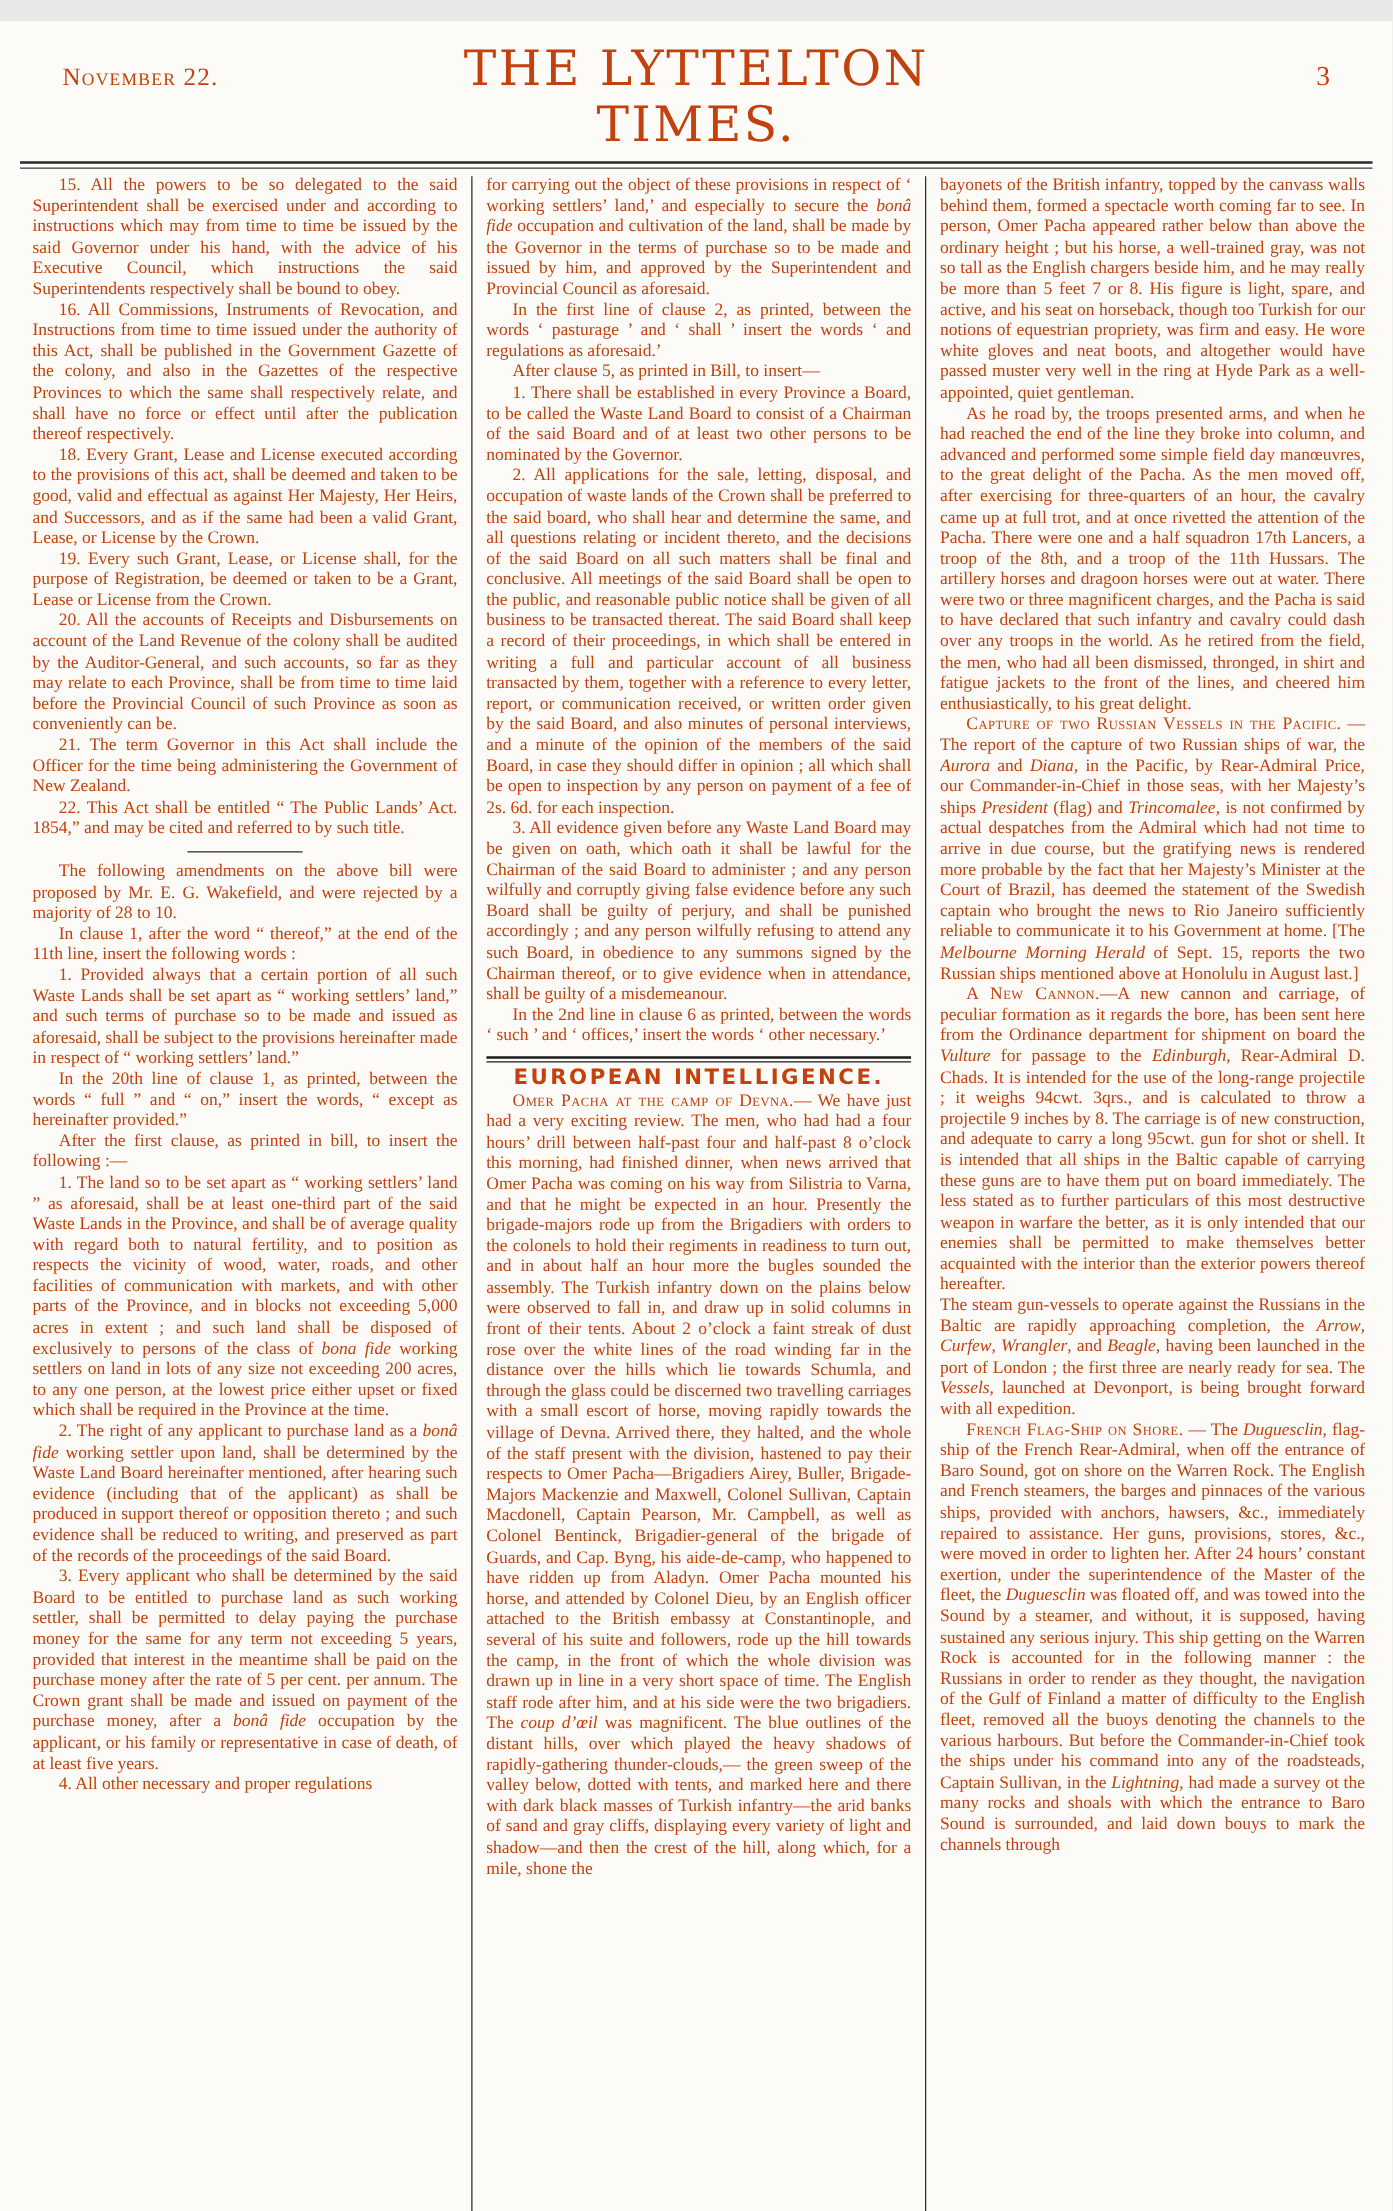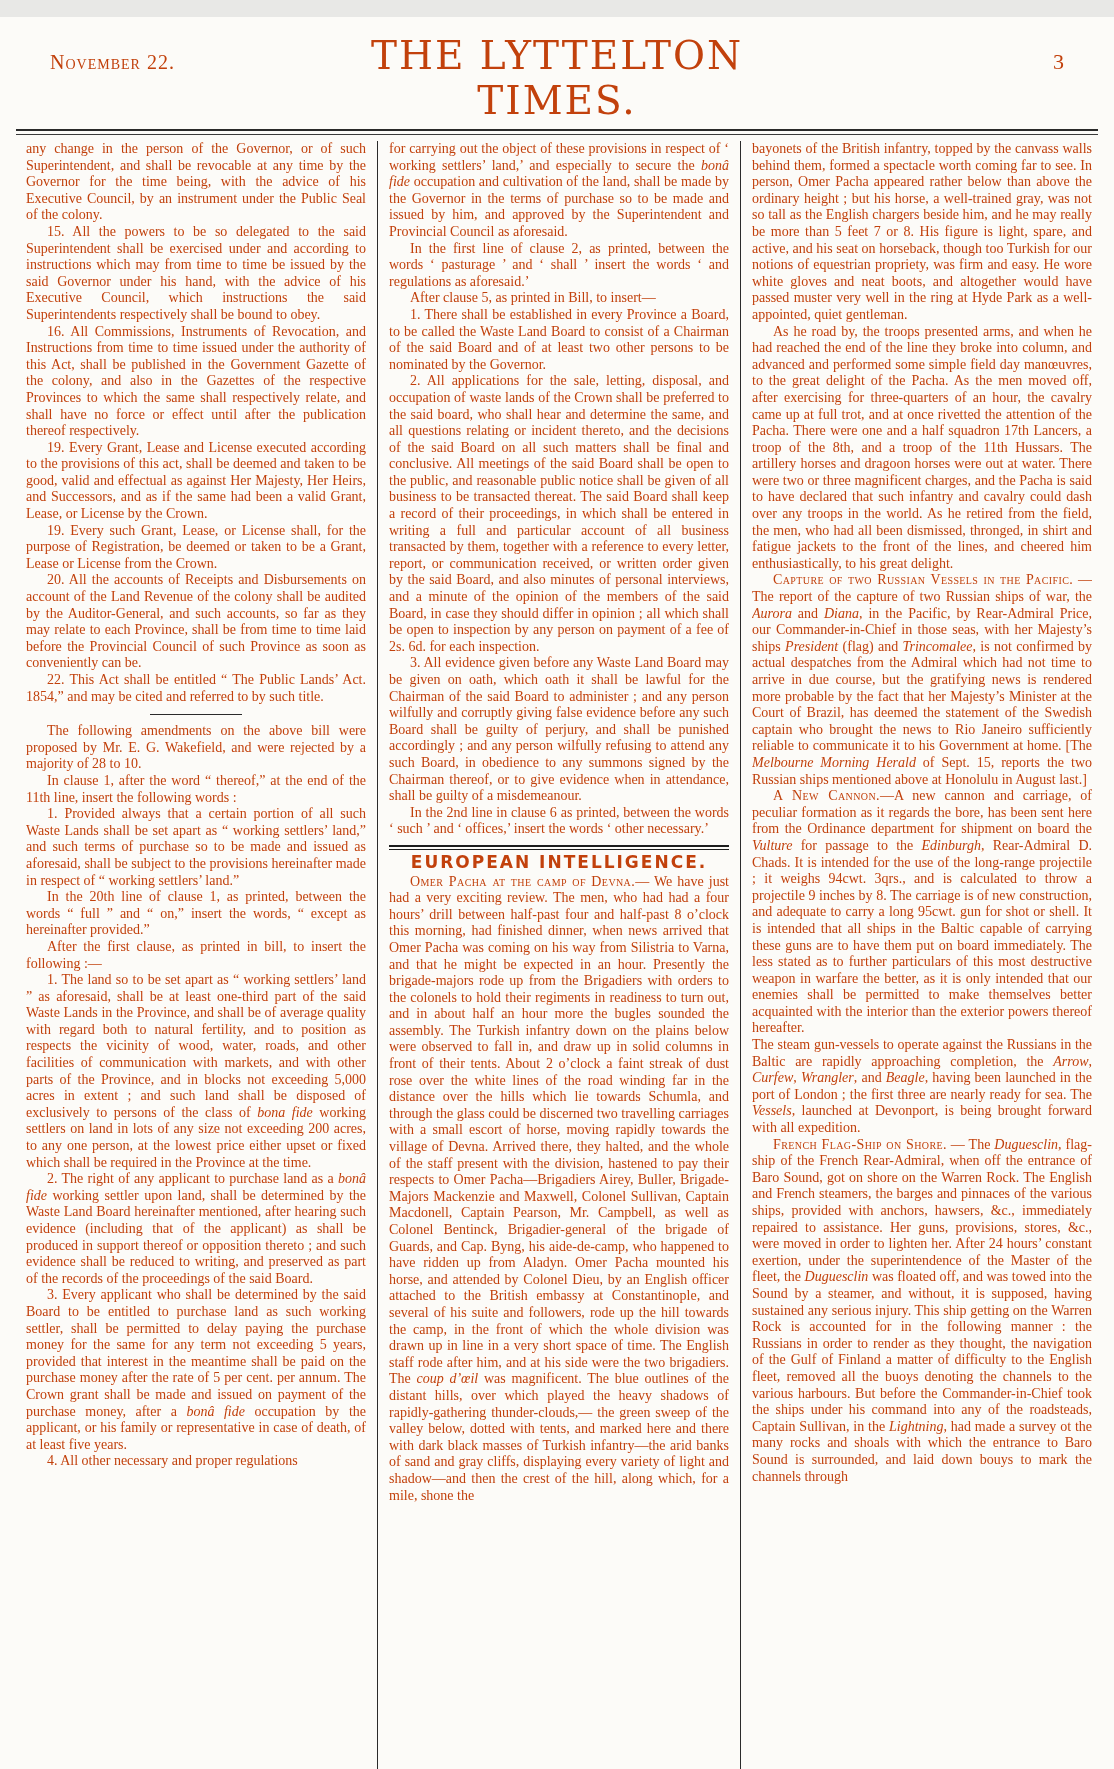--- a/index.html
+++ b/index.html
@@ -82,26 +82,26 @@
 <div class="page">
   <div class="masthead">
     <div class="mast-date">November 22.</div>
     <div class="mast-title">THE LYTTELTON TIMES.</div>
     <div class="mast-page">3</div>
   </div>
   <div class="mast-rule"></div>
 
   <div class="cols">
     <div class="col">
-        <p class="noind">any change in the person of the Governor, or of such Superintendent, and shall be revocable at any time by the Governor for the time being, with the advice of his Executive Council, by an instrument under the Public Seal of the colony.</p>
         <p class="">15. All the powers to be so delegated to the said Superintendent shall be exercised under and according to instructions which may from time to time be issued by the said Governor under his hand, with the advice of his Executive Council, which instructions the said Superintendents respectively shall be bound to obey.</p>
         <p class="">16. All Commissions, Instruments of Revocation, and Instructions from time to time issued under the authority of this Act, shall be published in the Government Gazette of the colony, and also in the Gazettes of the respective Provinces to which the same shall respectively relate, and shall have no force or effect until after the publication thereof respectively.</p>
-        <p class="">19. Every Grant, Lease and License executed according to the provisions of this act, shall be deemed and taken to be good, valid and effectual as against Her Majesty, Her Heirs, and Successors, and as if the same had been a valid Grant, Lease, or License by the Crown.</p>
+        <p class="">18. Every Grant, Lease and License executed according to the provisions of this act, shall be deemed and taken to be good, valid and effectual as against Her Majesty, Her Heirs, and Successors, and as if the same had been a valid Grant, Lease, or License by the Crown.</p>
         <p class="">19. Every such Grant, Lease, or License shall, for the purpose of Registration, be deemed or taken to be a Grant, Lease or License from the Crown.</p>
         <p class="">20. All the accounts of Receipts and Disbursements on account of the Land Revenue of the colony shall be audited by the Auditor-General, and such accounts, so far as they may relate to each Province, shall be from time to time laid before the Provincial Council of such Province as soon as conveniently can be.</p>
+        <p class="">21. The term Governor in this Act shall include the Officer for the time being administering the Government of New Zealand.</p>
         <p class="">22. This Act shall be entitled “ The Public Lands’ Act. 1854,” and may be cited and referred to by such title.</p>
         <div class="divider"></div>
         <p class="">The following amendments on the above bill were proposed by Mr. E. G. Wakefield, and were rejected by a majority of 28 to 10.</p>
         <p class="">In clause 1, after the word “ thereof,” at the end of the 11th line, insert the following words :</p>
         <p class="">1. Provided always that a certain portion of all such Waste Lands shall be set apart as “ working settlers’ land,” and such terms of purchase so to be made and issued as aforesaid, shall be subject to the provisions hereinafter made in respect of “ working settlers’ land.”</p>
         <p class="">In the 20th line of clause 1, as printed, between the words “ full ” and “ on,” insert the words, “ except as hereinafter provided.”</p>
         <p class="">After the first clause, as printed in bill, to insert the following :—</p>
         <p class="">1. The land so to be set apart as “ working settlers’ land ” as aforesaid, shall be at least one-third part of the said Waste Lands in the Province, and shall be of average quality with regard both to natural fertility, and to position as respects the vicinity of wood, water, roads, and other facilities of communication with markets, and with other parts of the Province, and in blocks not exceeding 5,000 acres in extent ; and such land shall be disposed of exclusively to persons of the class of <i>bona fide</i> working settlers on land in lots of any size not exceeding 200 acres, to any one person, at the lowest price either upset or fixed which shall be required in the Province at the time.</p>
         <p class="">2. The right of any applicant to purchase land as a <i>bonâ fide</i> working settler upon land, shall be determined by the Waste Land Board hereinafter mentioned, after hearing such evidence (including that of the applicant) as shall be produced in support thereof or opposition thereto ; and such evidence shall be reduced to writing, and preserved as part of the records of the proceedings of the said Board.</p>
         <p class="">3. Every applicant who shall be determined by the said Board to be entitled to purchase land as such working settler, shall be permitted to delay paying the purchase money for the same for any term not exceeding 5 years, provided that interest in the meantime shall be paid on the purchase money after the rate of 5 per cent. per annum. The Crown grant shall be made and issued on payment of the purchase money, after a <i>bonâ fide</i> occupation by the applicant, or his family or representative in case of death, of at least five years.</p>

